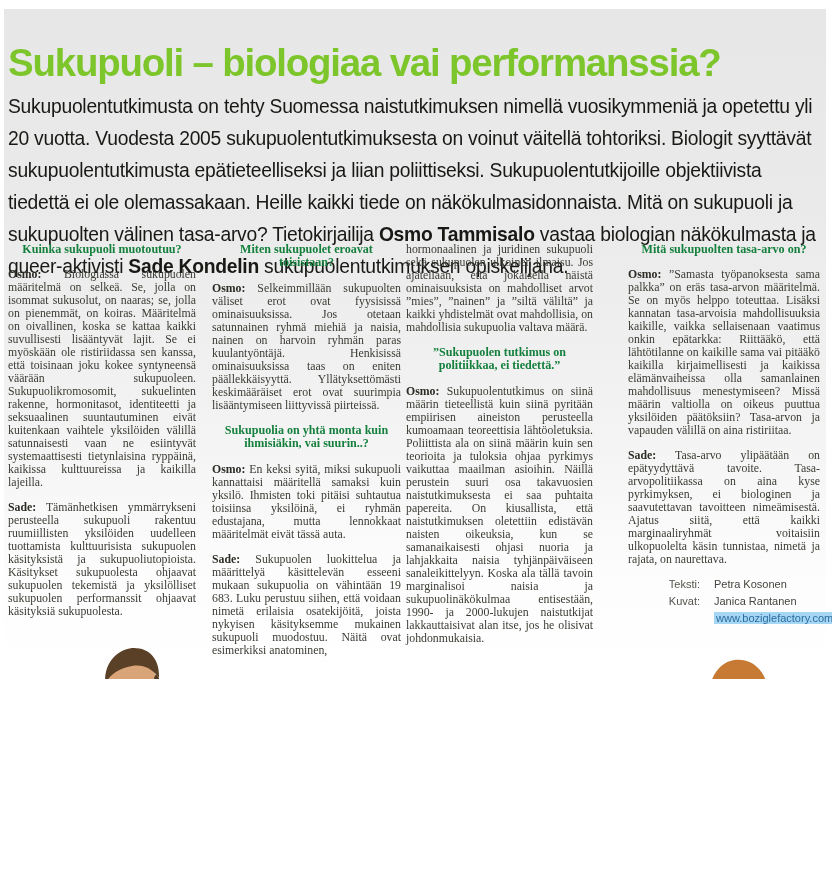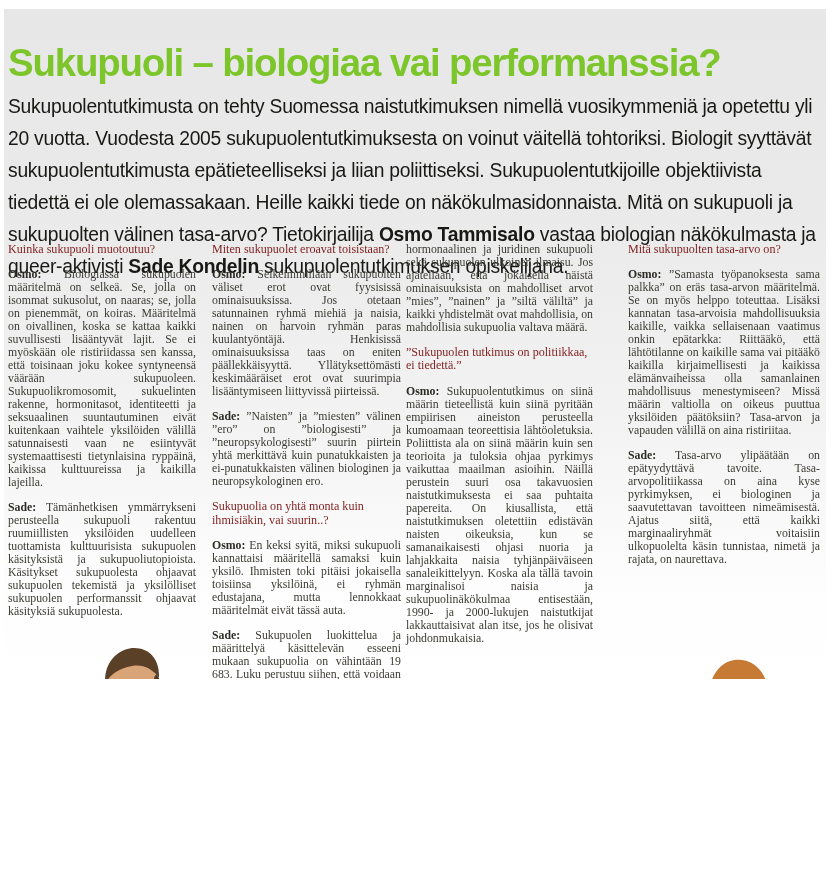--- a/index.html
+++ b/index.html
@@ -9,21 +9,21 @@
         background:linear-gradient(180deg,#e7e7e7 0%,#eaeaea 30%,#f3f3f3 62%,#fdfdfd 85%,#ffffff 100%);}
   .title{position:absolute;left:8px;top:16px;width:816px;
         font-size:39px;font-weight:bold;letter-spacing:-1.2px;line-height:42px;
         color:#7cc62b;transform:scaleX(.985);transform-origin:left;white-space:nowrap;}
   .intro{position:absolute;left:8px;top:72px;width:814px;
         font-size:19.3px;line-height:32px;letter-spacing:-0.25px;color:#181815;
         font-weight:500;}
   .intro strong{font-weight:bold;}
   .col{position:absolute;top:243px;font-family:"Liberation Serif","DejaVu Serif",serif;
         font-size:11.8px;line-height:13px;color:#3b3a33;text-align:justify;hyphens:auto;}
-  .col h3{font-size:12.1px;line-height:13.4px;font-weight:normal;color:#7f1d1d;margin:0 0 12px 0;text-align:left;}
+  .col h3{font-size:12.1px;line-height:13.4px;font-weight:bold;color:#15803d;margin:0 0 12px 0;text-align:center;}
   .col p{margin:0 0 12px 0;}
   .col .sp{font-weight:bold;color:#2c2b25;}
   #col1{left:8px;width:188px;}
   #col2{left:212px;width:189px;}
   #col3{left:406px;width:187px;}
   #col4{left:628px;width:192px;}
   .pullquote{position:absolute;left:253px;top:764px;width:218px;
         font-size:16.5px;line-height:17.8px;font-weight:bold;letter-spacing:-0.2px;color:#4bb720;}
   .pq-attr{position:absolute;left:253px;top:846px;font-size:12.5px;color:#55534c;}
   .credits{position:absolute;left:652px;top:576px;width:172px;
@@ -47,38 +47,51 @@
 
   <div class="col" id="col1">
     <h3>Kuinka sukupuoli muotoutuu?</h3>
     <p><strong class="sp">Osmo:</strong><span> Biologiassa sukupuolen määritelmä on selkeä. Se, jolla on isommat sukusolut, on naaras; se, jolla on pienemmät, on koiras. Määritelmä on oivallinen, koska se kattaa kaikki suvullisesti lisääntyvät lajit. Se ei myöskään ole ristiriidassa sen kanssa, että toisinaan joku kokee syntyneensä väärään sukupuoleen. Sukupuolikromosomit, sukuelinten rakenne, hormonitasot, identiteetti ja seksuaalinen suuntautuminen eivät kuitenkaan vaihtele yksilöiden välillä satunnaisesti vaan ne esiintyvät systemaattisesti tietynlaisina ryppäinä, kaikissa kulttuureissa ja kaikilla lajeilla.</span></p>
     <p><strong class="sp">Sade:</strong><span> Tämänhetkisen ymmärrykseni perusteella sukupuoli rakentuu ruumiillisten yksilöiden uudelleen tuottamista kulttuurisista sukupuolen käsityksistä ja sukupuoliutopioista. Käsitykset sukupuolesta ohjaavat sukupuolen tekemistä ja yksilölliset sukupuolen performanssit ohjaavat käsityksiä sukupuolesta.</span></p>
   </div>
 
   <div class="col" id="col2">
     <h3>Miten sukupuolet eroavat toisistaan?</h3>
     <p><strong class="sp">Osmo:</strong><span> Selkeimmillään sukupuolten väliset erot ovat fyysisissä ominaisuuksissa. Jos otetaan satunnainen ryhmä miehiä ja naisia, nainen on harvoin ryhmän paras kuulantyöntäjä. Henkisissä ominaisuuksissa taas on eniten päällekkäisyyttä. Yllätyksettömästi keskimääräiset erot ovat suurimpia lisääntymiseen liittyvissä piirteissä.</span></p>
-    <p><strong class="sp">Sade:</strong><span> ”Naisten” ja ”miesten” välinen ”ero” on ”biologisesti” ja ”neuropsykologisesti” suurin piirtein yhtä merkittävä kuin punatukkaisten ja ei-punatukkaisten välinen biologinen ja neuropsykologinen ero.</span></p>
     <h3>Sukupuolia on yhtä monta kuin ihmisiäkin, vai suurin..?</h3>
-    <p><strong class="sp">Osmo:</strong><span> En keksi syitä, miksi sukupuoli kannattaisi määritellä samaksi kuin yksilö. Ihmisten toki pitäisi jokaisella toisiinsa yksilöinä, ei ryhmän edustajana, mutta lennokkaat määritelmät eivät tässä auta.</span></p>
+    <p><strong class="sp">Osmo:</strong><span> En keksi syitä, miksi sukupuoli kannattaisi määritellä samaksi kuin yksilö. Ihmisten toki pitäisi suhtautua toisiinsa yksilöinä, ei ryhmän edustajana, mutta lennokkaat määritelmät eivät tässä auta.</span></p>
     <p><strong class="sp">Sade:</strong><span> Sukupuolen luokittelua ja määrittelyä käsittelevän esseeni mukaan sukupuolia on vähintään 19 683. Luku perustuu siihen, että voidaan nimetä erilaisia osatekijöitä, joista nykyisen käsityksemme mukainen sukupuoli muodostuu. Näitä ovat esimerkiksi anatominen,</span></p>
   </div>
 
   <div class="col" id="col3">
     <p>hormonaalinen ja juridinen sukupuoli sekä sukupuolen ulkoinen ilmaisu. Jos ajatellaan, että jokaisella näistä ominaisuuksista on mahdolliset arvot ”mies”, ”nainen” ja ”siltä väliltä” ja kaikki yhdistelmät ovat mahdollisia, on mahdollisia sukupuolia valtava määrä.</p>
     <h3>”Sukupuolen tutkimus on politiikkaa, ei tiedettä.”</h3>
     <p><strong class="sp">Osmo:</strong><span> Sukupuolentutkimus on siinä määrin tieteellistä kuin siinä pyritään empiirisen aineiston perusteella kumoamaan teoreettisia lähtöoletuksia. Poliittista ala on siinä määrin kuin sen teorioita ja tuloksia ohjaa pyrkimys vaikuttaa maailman asioihin. Näillä perustein suuri osa takavuosien naistutkimuksesta ei saa puhtaita papereita. On kiusallista, että naistutkimuksen oletettiin edistävän naisten oikeuksia, kun se samanaikaisesti ohjasi nuoria ja lahjakkaita naisia tyhjänpäiväiseen sanaleikittelyyn. Koska ala tällä tavoin marginalisoi naisia ja sukupuolinäkökulmaa entisestään, 1990- ja 2000-lukujen naistutkijat lakkauttaisivat alan itse, jos he olisivat johdonmukaisia.</span></p>
   </div>
 
   <div class="col" id="col4">
     <h3>Mitä sukupuolten tasa-arvo on?</h3>
     <p><strong class="sp">Osmo:</strong><span> ”Samasta työpanoksesta sama palkka” on eräs tasa-arvon määritelmä. Se on myös helppo toteuttaa. Lisäksi kannatan tasa-arvoisia mahdollisuuksia kaikille, vaikka sellaisenaan vaatimus onkin epätarkka: Riittääkö, että lähtötilanne on kaikille sama vai pitääkö kaikilla kirjaimellisesti ja kaikissa elämänvaiheissa olla samanlainen mahdollisuus menestymiseen? Missä määrin valtiolla on oikeus puuttua yksilöiden päätöksiin? Tasa-arvon ja vapauden välillä on aina ristiriitaa.</span></p>
     <p><strong class="sp">Sade:</strong><span> Tasa-arvo ylipäätään on epätyydyttävä tavoite. Tasa-arvopolitiikassa on aina kyse pyrkimyksen, ei biologinen ja saavutettavan tavoitteen nimeämisestä. Ajatus siitä, että kaikki marginaaliryhmät voitaisiin ulkopuolelta käsin tunnistaa, nimetä ja rajata, on naurettava.</span></p>
   </div>
 
+  <div class="credits">
+    <div class="row">
+      <span class="lbl">Teksti:</span>
+      <span>Petra Kosonen</span>
+    </div>
+    <div class="row">
+      <span class="lbl">Kuvat:</span>
+      <span>Janica Rantanen</span>
+    </div>
+    <div class="row">
+      <span class="lbl"></span>
+      <span><a class="link-chip">www.boziglefactory.com</a></span>
+    </div>
+  </div>
 
   <div class="pullquote">”1990- ja 2000-lukujen naistutkijat lakkauttaisivat alan itse, jos he olisivat johdonmukaisia.”</div>
   <div class="pq-attr">Osmo Tammisalo</div>
 
   <svg class="photo" id="photo-left" viewBox="0 0 210 232" xmlns="http://www.w3.org/2000/svg">
     <defs>
       <pattern id="shirtp" width="26" height="24" patternUnits="userSpaceOnUse">
         <rect width="26" height="24" fill="#87765a"></rect>
         <circle cx="6" cy="6" r="5" fill="#554732"></circle>
         <ellipse cx="19" cy="14" rx="6.5" ry="5" fill="#3e3224"></ellipse>

